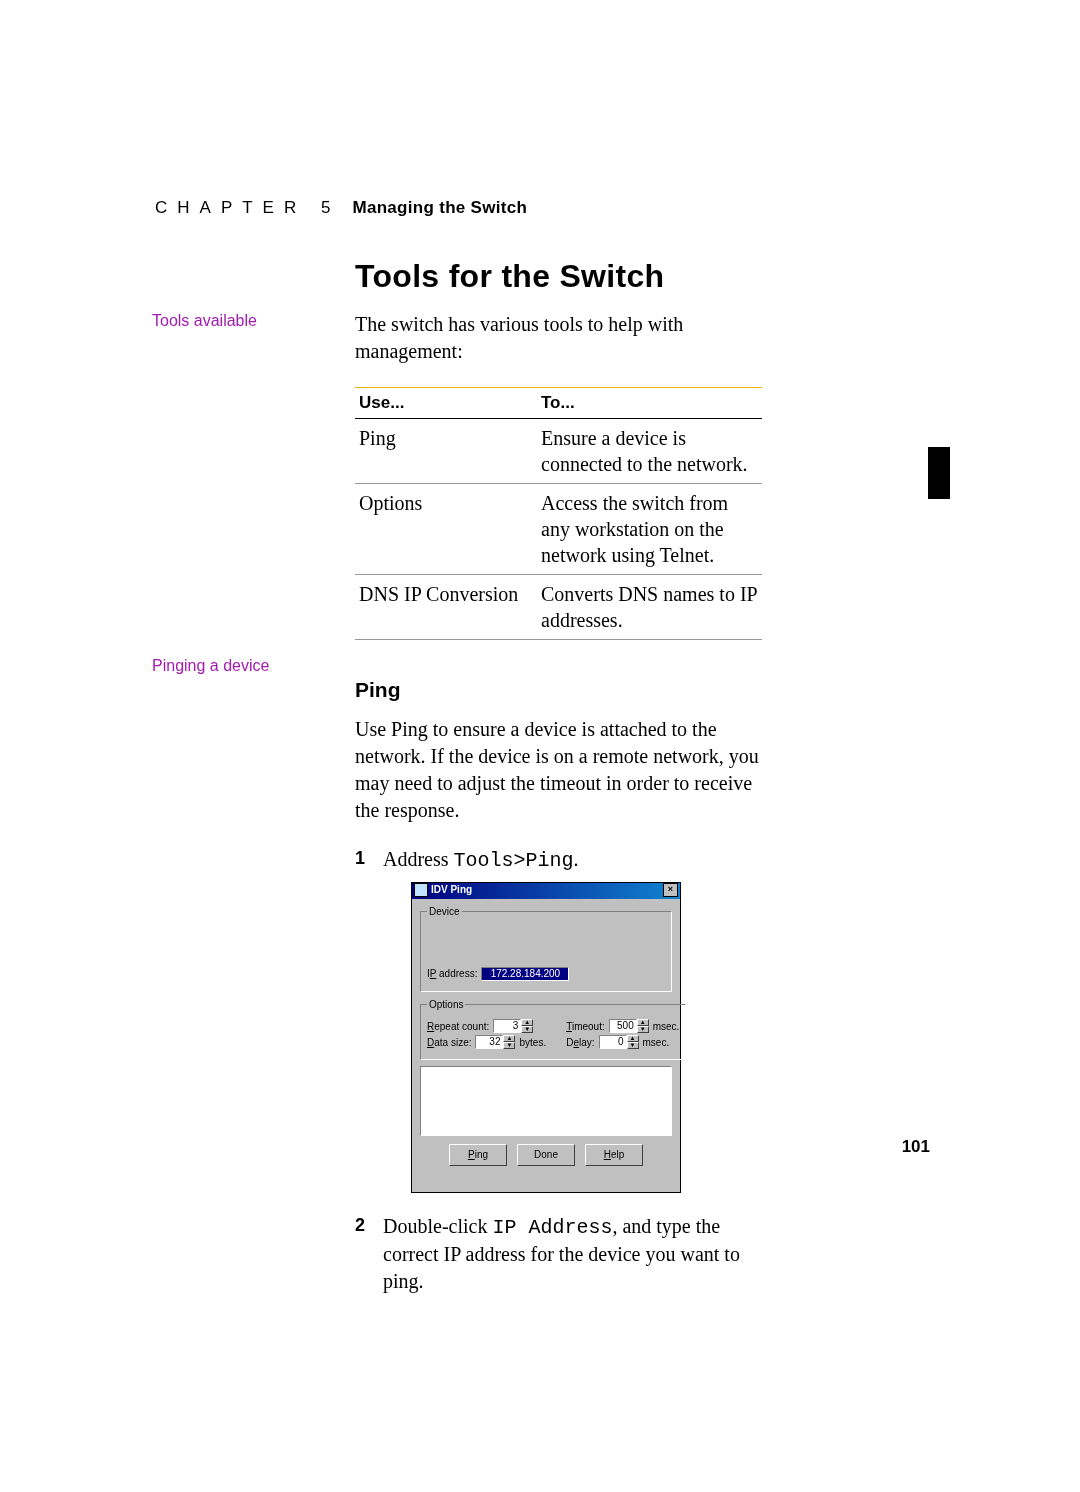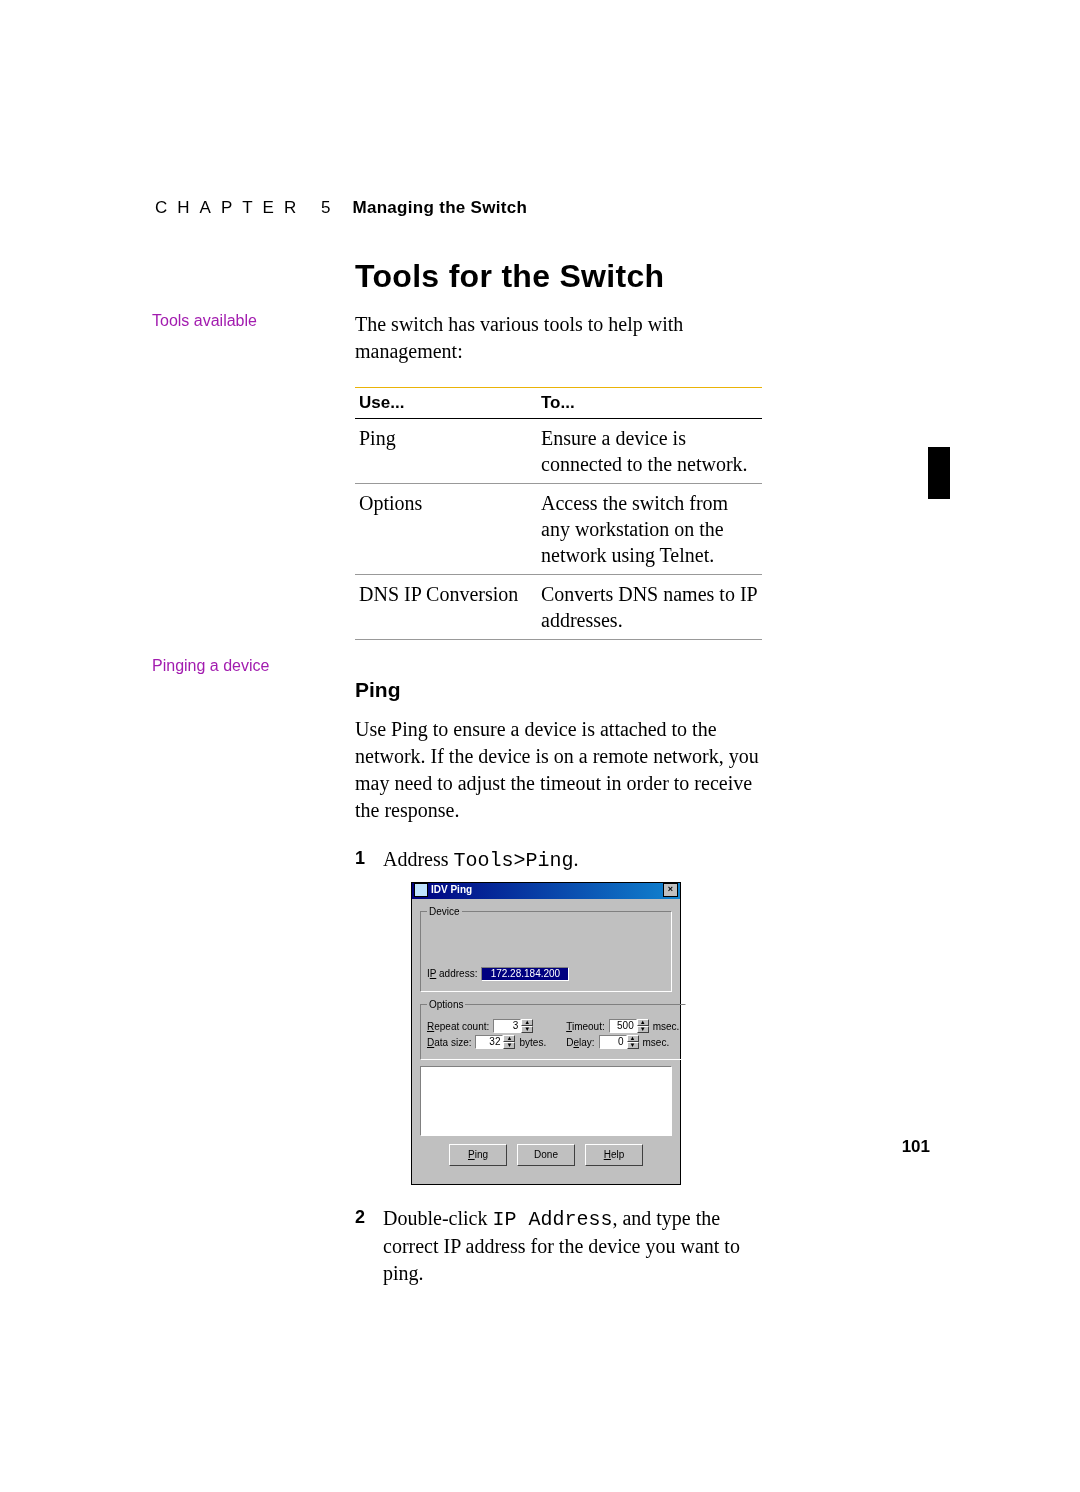--- a/index.html
+++ b/index.html
@@ -25,21 +25,21 @@
   .mono{font-family:"Courier New",Courier,monospace;}
   .pagenum{position:absolute;right:150px;bottom:335px;font-family:Arial,Helvetica,sans-serif;font-weight:700;font-size:17px;}
   
   
   .dlg-wrap{margin:8px 0 20px 28px;}
   .dlg{width:268px;background:#c0c0c0;border:1px solid #000;font-family:"MS Sans Serif",Arial,sans-serif;font-size:10px;color:#000;}
   .titlebar{height:16px;background:linear-gradient(90deg,#000080,#1084d0);color:#fff;display:flex;align-items:flex-start;justify-content:space-between;padding:0 2px;font-size:10px;font-weight:700;}
   .titlebar .t-icon{width:12px;height:12px;background:#bfe3ff;border:1px solid #000;margin-right:3px;display:inline-block;}
   .titlebar .t-left{display:flex;align-items:center;}
   .titlebar .t-close{width:13px;height:12px;background:#c0c0c0;border:1px solid #000;font-family:Arial;font-size:9px;line-height:10px;text-align:center;color:#000;font-weight:700;}
-  .dlg-body{padding:6px 8px 8px 8px;}
+  .dlg-body{padding:6px 8px 16px 8px;}
   fieldset.grp{border:1px solid #808080;border-right-color:#fff;border-bottom-color:#fff;margin:0 0 6px 0;padding:6px 6px 8px 6px;position:relative;}
   fieldset.grp legend{font-size:10px;padding:0 2px;background:#c0c0c0;}
   .row{display:flex;align-items:flex-end;gap:4px;margin:2px 0;}
   .lbl{white-space:nowrap;}
   .lbl .ul{text-decoration:underline;}
   .inset{border:1px solid #808080;border-right-color:#fff;border-bottom-color:#fff;background:#fff;height:14px;box-sizing:border-box;font-size:10px;padding:0 2px;display:flex;align-items:center;}
   .ip{width:88px;background:#000080;color:#fff;justify-content:center;margin-top:40px;}
   .spin{display:flex;}
   .spin .inset{width:28px;text-align:right;justify-content:flex-end;}
   .spin .arrows{width:12px;height:14px;display:flex;flex-direction:column;background:#c0c0c0;}

